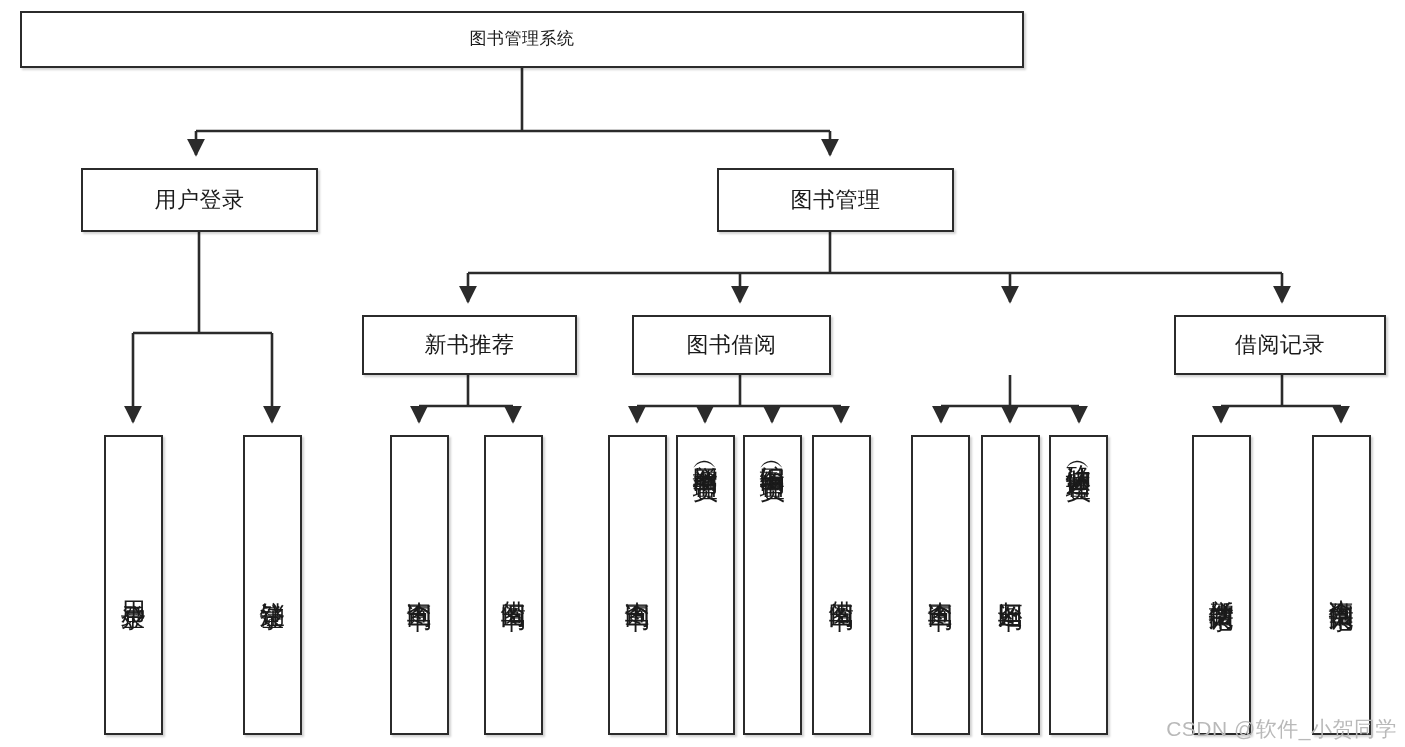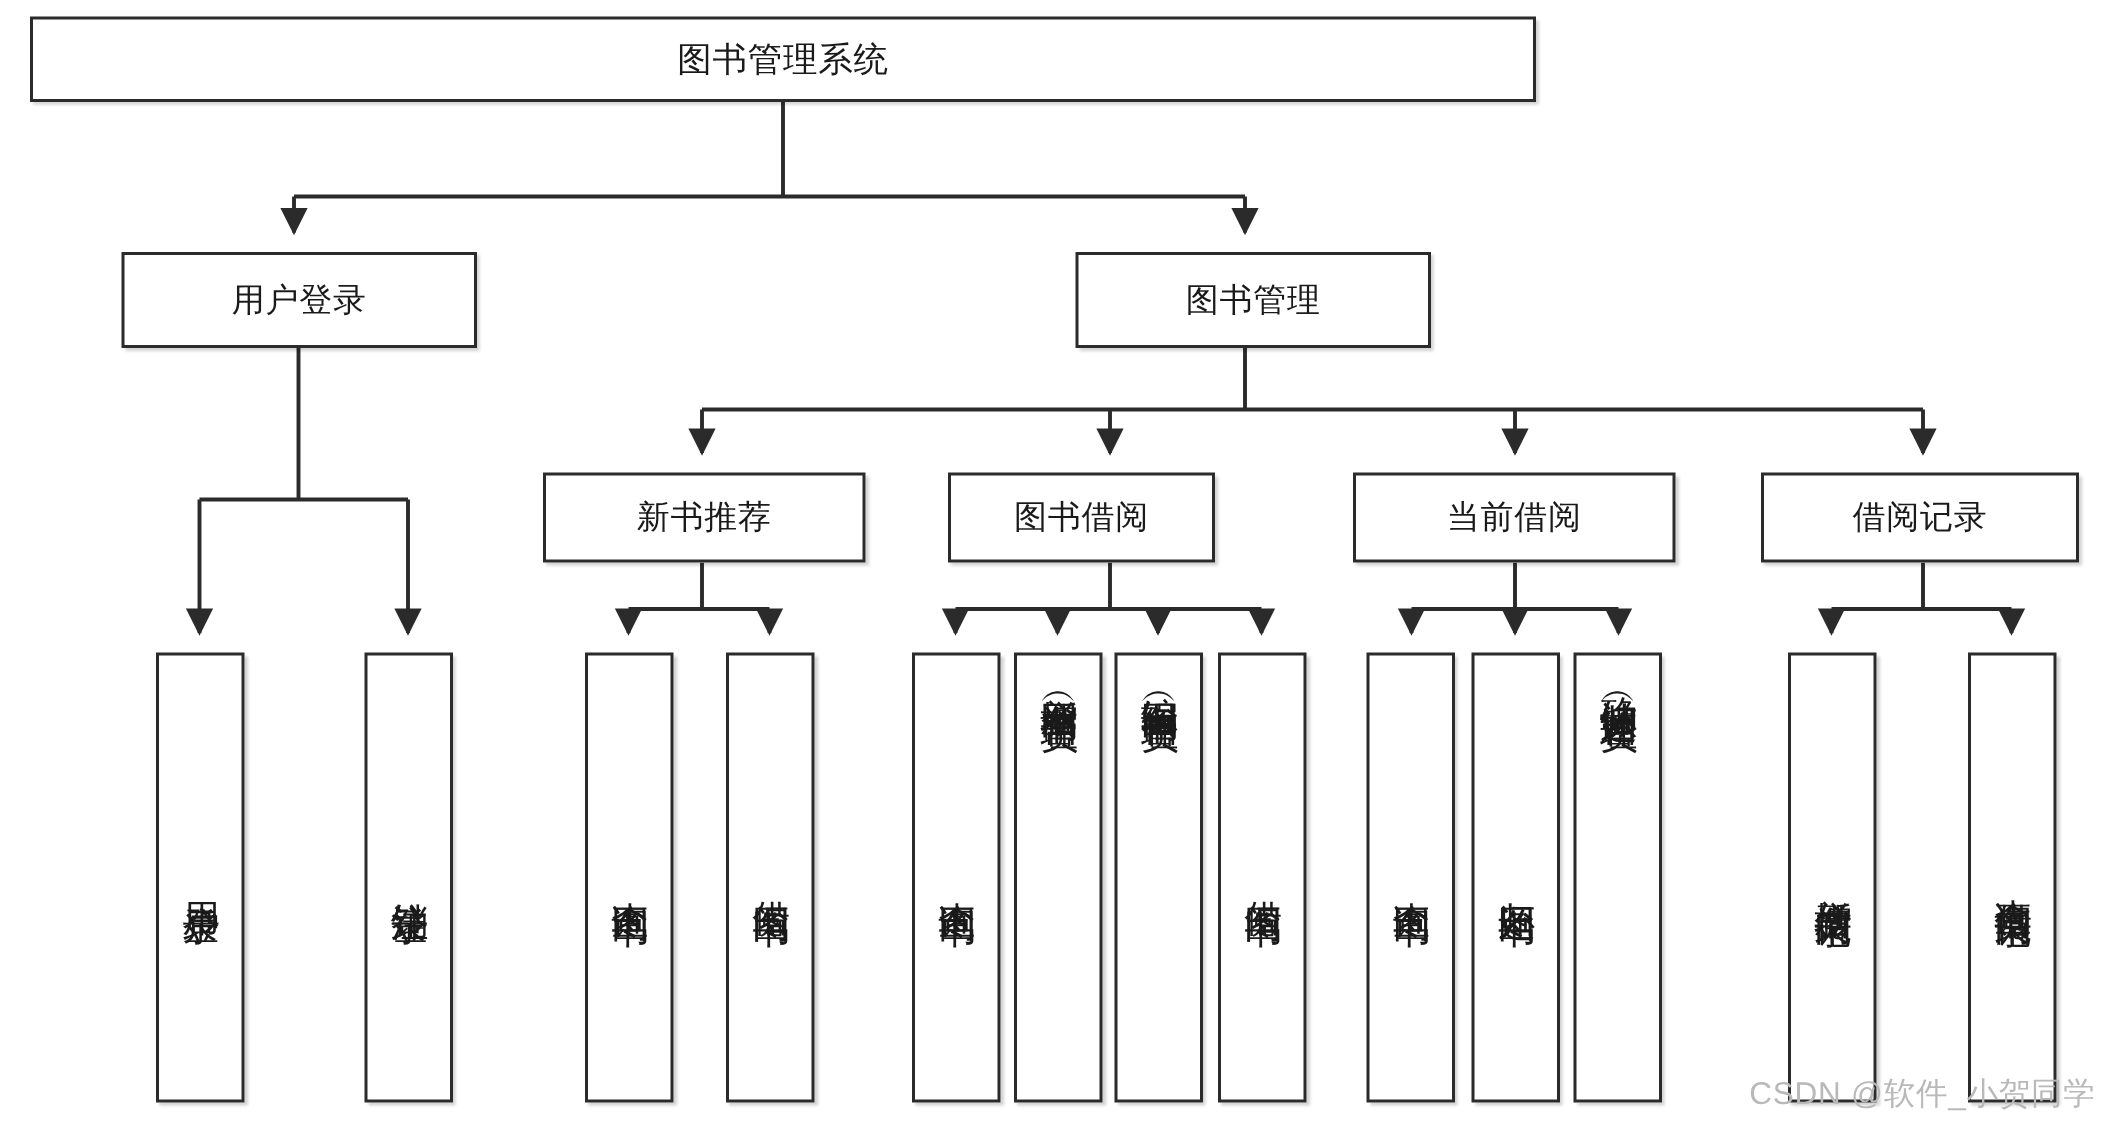--- a/index.html
+++ b/index.html
@@ -40,21 +40,21 @@
     display: block;
     text-align: center;
     line-height: 1.18;
     letter-spacing: 0.5px;
   }
   
   .node-h .node-label {
     writing-mode: horizontal-tb;
     font-size: 22px;
   }
-  .node-root .node-label { font-size: 23px; }
+  .node-root .node-label { font-size: 17px; }
   
   .node-v {
     align-items: flex-start;
     justify-content: center;
     padding-top: 0;
   }
   .node-v .node-label {
     writing-mode: vertical-rl;
     text-orientation: upright;
     font-size: 25px;
@@ -141,25 +141,22 @@
   <div class="node-box node-h" style="left:81px; top:168px; width:237px; height:64px;">
     <span class="node-label">用户登录</span>
   </div>
   <div class="node-box node-h" style="left:717px; top:168px; width:237px; height:64px;">
     <span class="node-label">图书管理</span>
   </div>
 
   <div class="node-box node-h" style="left:362px; top:315px; width:215px; height:60px;">
     <span class="node-label">新书推荐</span>
   </div>
-  <div class="node-box node-h" style="left:632px; top:315px; width:178px; height:60px;">
+  <div class="node-box node-h" style="left:632px; top:315px; width:199px; height:60px;">
     <span class="node-label">图书借阅</span>
-  </div>
-  <div class="node-box node-h" style="left:902px; top:315px; width:215px; height:60px;">
-    <span class="node-label">当前借阅</span>
   </div>
   <div class="node-box node-h" style="left:1174px; top:315px; width:212px; height:60px;">
     <span class="node-label">借阅记录</span>
   </div>
 
   <div class="node-box node-v" style="left:104px; top:435px; width:59px; height:300px;">
     <span class="node-label">用户登录</span>
   </div>
   <div class="node-box node-v" style="left:243px; top:435px; width:59px; height:300px;">
     <span class="node-label">注销登录</span>

